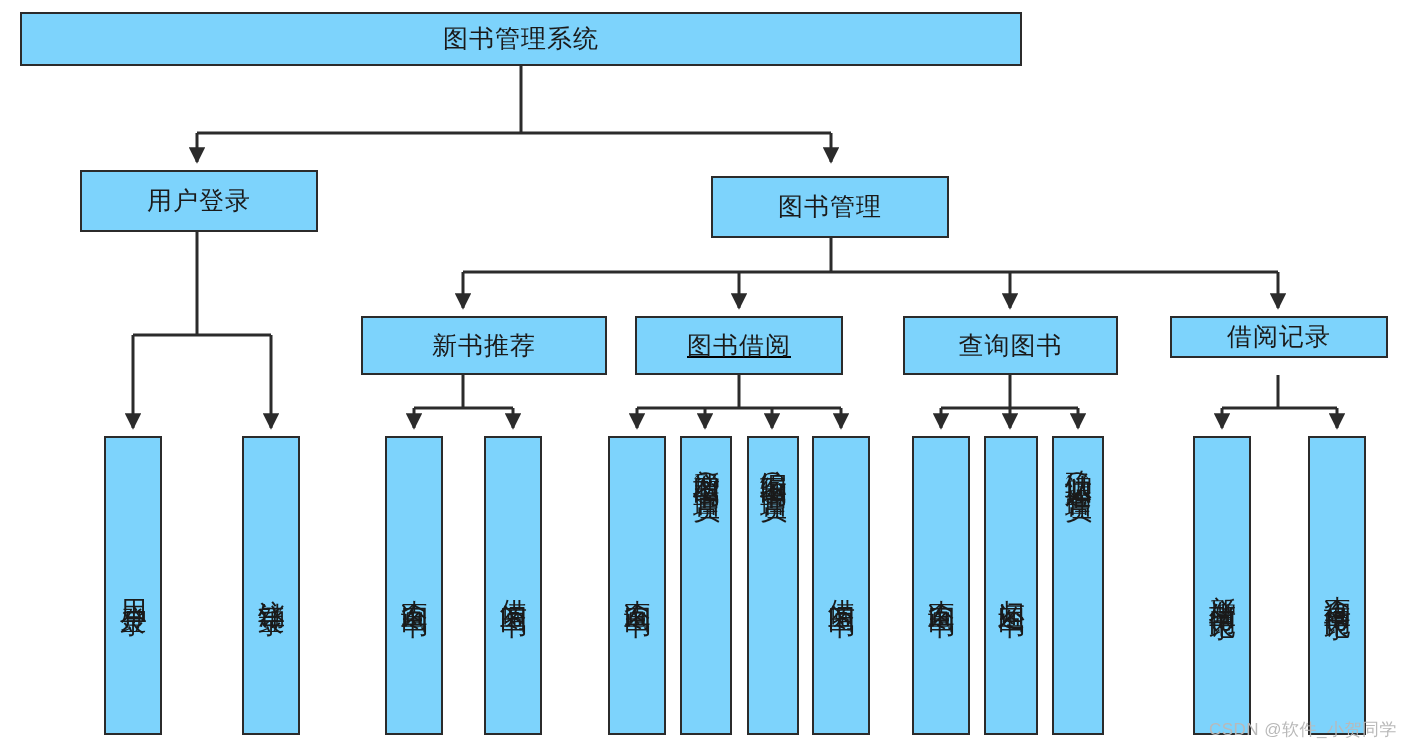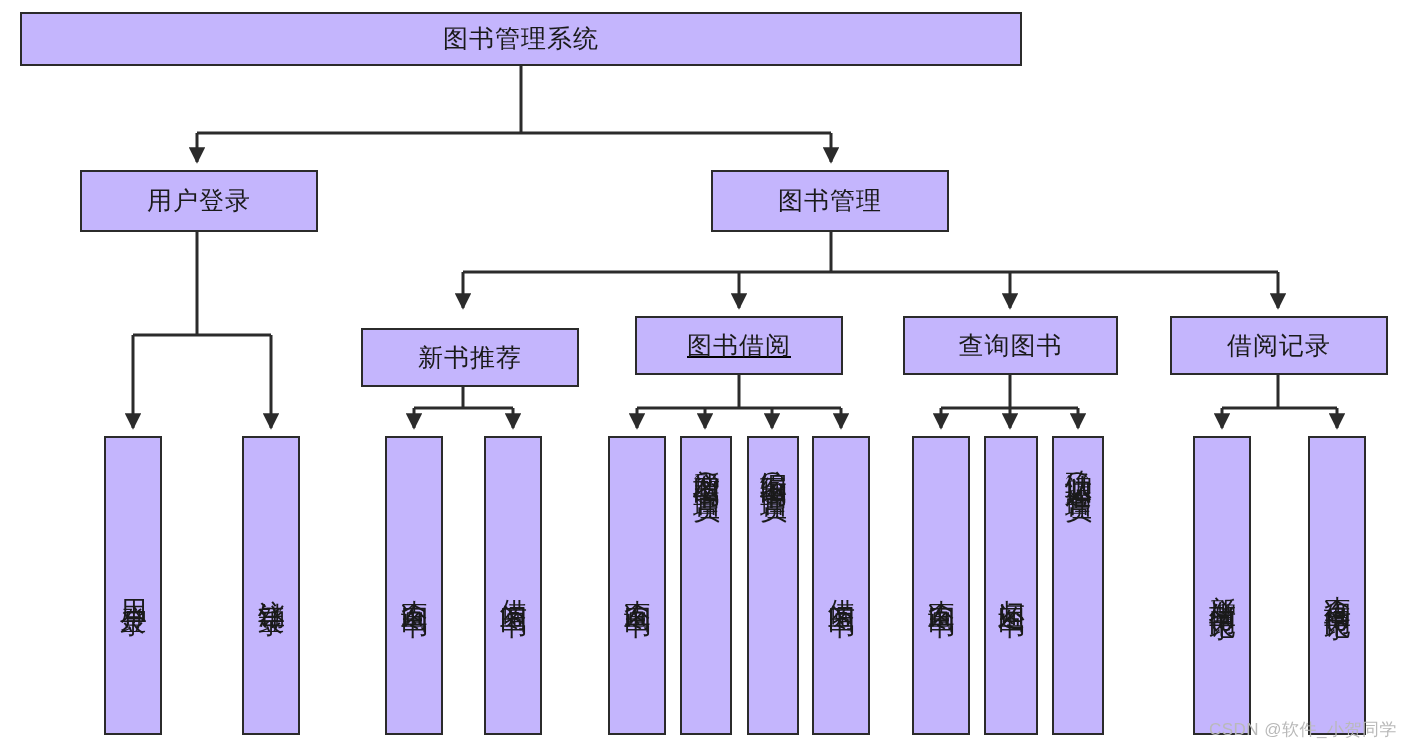--- a/index.html
+++ b/index.html
@@ -20,21 +20,21 @@
   #edges {
     position: absolute;
     left: 0;
     top: 0;
     width: 1405px;
     height: 747px;
   }
   .node {
     position: absolute;
     box-sizing: border-box;
-    background: #c4b5fd;
+    background: #7dd3fc;
     border: 2.5px solid #2b2b2b;
     display: flex;
     align-items: center;
     justify-content: center;
     z-index: 2;
   }
   .node .label {
     color: #1a1a1a;
     line-height: 1.18;
     text-align: center;
@@ -130,34 +130,34 @@
     </g>
   </svg>
 
   <div class="node root h" style="left:20px; top:12px; width:1002px; height:54px;">
     <span class="label">图书管理系统</span>
   </div>
 
   <div class="node h" style="left:80px; top:170px; width:238px; height:62px;">
     <span class="label">用户登录</span>
   </div>
-  <div class="node h" style="left:711px; top:170px; width:238px; height:62px;">
+  <div class="node h" style="left:711px; top:176px; width:238px; height:62px;">
     <span class="label">图书管理</span>
   </div>
 
-  <div class="node h" style="left:361px; top:328px; width:218px; height:59px;justify-content:center;">
+  <div class="node h" style="left:361px; top:316px; width:246px; height:59px;justify-content:center;">
     <span class="label">新书推荐</span>
   </div>
   <div class="node h" style="left:635px; top:316px; width:208px; height:59px;text-decoration:underline;">
     <span class="label">图书借阅</span>
   </div>
   <div class="node h" style="left:903px; top:316px; width:215px; height:59px;">
     <span class="label">查询图书</span>
   </div>
-  <div class="node h" style="left:1170px; top:316px; width:218px; height:59px;justify-content:center;">
+  <div class="node h" style="left:1170px; top:316px; width:218px; height:42px;justify-content:center;">
     <span class="label">借阅记录</span>
   </div>
 
   <div class="node v mid" style="left:104px; top:436px; width:58px; height:299px;">
     <span class="label">用户登录</span>
   </div>
   <div class="node v mid" style="left:242px; top:436px; width:58px; height:299px;">
     <span class="label">注销登录</span>
   </div>
 

